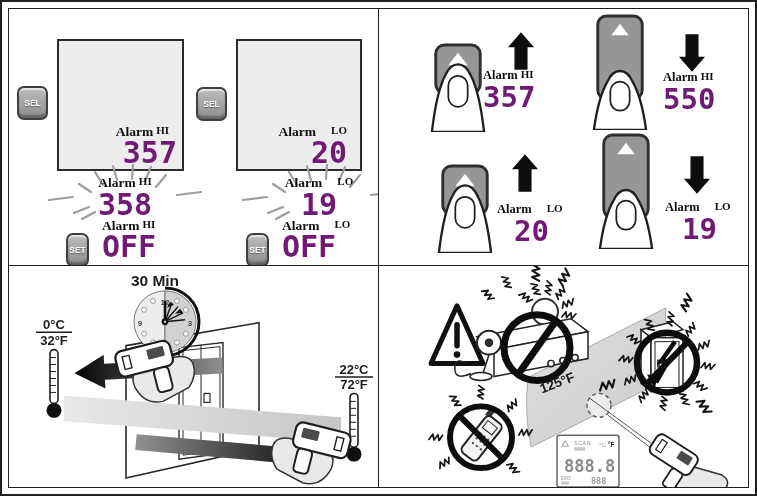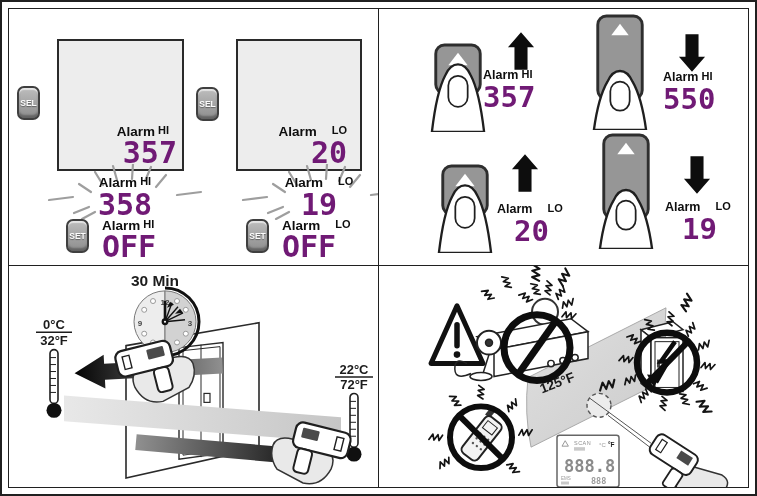--- a/index.html
+++ b/index.html
@@ -11,43 +11,43 @@
   .q1 { border-right:1px solid #202020; border-bottom:1px solid #202020; }
   .q2 { border-bottom:1px solid #202020; }
   .q3 { border-right:1px solid #202020; }
   .abs { position:absolute; }
 
   
   .lcd { position:absolute; width:127px; height:132px; background:#ededed; border:2px solid #2a2a2a;
          display:flex; flex-direction:column; justify-content:flex-end; align-items:flex-end; padding:3px 5px; }
   .lcd-hi { left:48px; top:30px; }
   .lcd-lo { left:227px; top:30px; width:126px; }
-  .alarm-line { display:flex; align-items:flex-start; font-weight:bold; font-size:13.5px; line-height:1; color:#0e0e0e; }
+  .alarm-line { display:flex; align-items:flex-start; font-weight:bold; font-size:13.5px; line-height:1; color:#0e0e0e;font-family:Liberation Serif, serif; }
   .alarm-line .unit { font-size:11px; margin-left:3px; }
   .gap-wide .alarm-line .unit { margin-left:15px; }
   .seg { font-family:"DejaVu Sans Mono",monospace; font-weight:bold; color:#701a75; }
   .seg-big { font-size:30px; line-height:26px; }
   .lcd .alarm-line { margin-right:8px; margin-bottom:2px; }
   .lcd-lo .seg-big { margin-right:8px; }
-  .btn3d { position:absolute; width:23px; height:34px; border-radius:7px; background:linear-gradient(#bdbdbd,#8d8d8d);
+  .btn3d { position:absolute; width:31px; height:34px; border-radius:7px; background:linear-gradient(#bdbdbd,#8d8d8d);
            border:2px solid #3f3f3f; color:#fcfcfc; font-size:8.5px; font-weight:bold; display:flex; align-items:center;
            justify-content:center; box-shadow:inset 0 2px 1px rgba(255,255,255,.6), inset 0 -3px 2px rgba(0,0,0,.3);
            text-shadow:0 1px 1px rgba(0,0,0,.4); }
   .sel-hi { left:8px; top:77px; }
   .sel-lo { left:187px; top:78px; }
   .flash { position:absolute; text-align:center; }
   .flash-hi { left:36px; top:167px; width:160px; }
   .flash-lo { left:240px; top:167px; width:140px; }
   .flash .rays { position:absolute; left:50%; transform:translateX(-50%); top:-12px; }
   .flash .alarm-line { justify-content:center; position:relative; }
   .flash .seg-big { position:relative; margin-top:2px; }
   .setrow { position:absolute; display:flex; align-items:flex-start; }
   .setrow-hi { left:57px; top:210px; }
   .setrow-lo { left:237px; top:210px; }
-  .setrow .btn3d { position:static; margin-top:0; flex:0 0 23px; }
+  .setrow .btn3d { position:static; margin-top:14px; flex:0 0 23px; }
   .offblock { margin-left:13px; }
   .offblock .alarm-line { margin-bottom:1px; }
 
   
   .valblock { position:absolute; }
   .valblock .alarm-line { font-size:12.5px; margin-bottom:2px; }
   .valblock .seg { font-size:29px; line-height:26px; }
   .valblock.indent .seg { padding-left:17px; }
 </style>
 </head>

